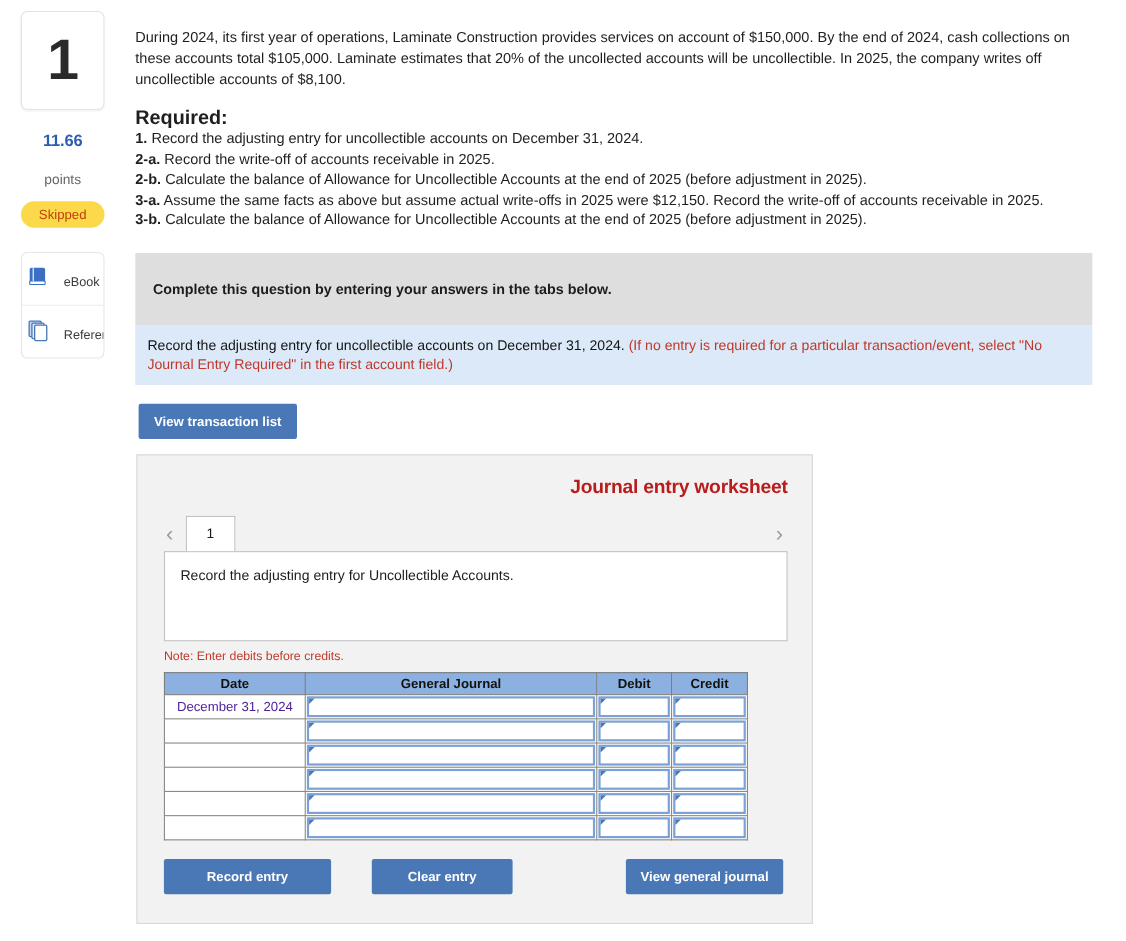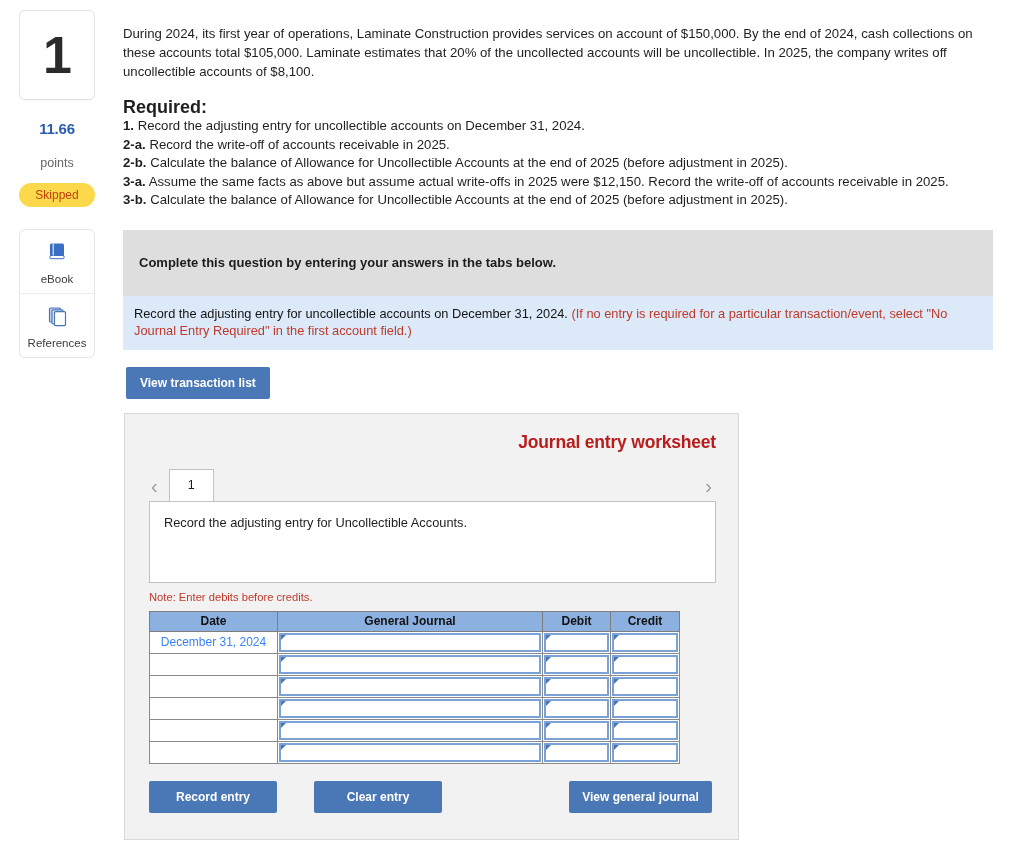--- a/index.html
+++ b/index.html
@@ -53,22 +53,23 @@
   .tools {
     margin-top: 22px;
     width: 76px;
     border: 1px solid #e6e6e6;
     border-radius: 6px;
     background: #fff;
     overflow: hidden;
   }
   .tool-item {
     padding: 10px 2px 8px 2px;
-    display: flex; flex-direction: column; align-items: center;
+    display: flex; align-items: center;
     cursor: pointer;
+    gap: 12px;
   }
   .tool-item + .tool-item { border-top: 1px solid #ededed; }
   .tool-lbl { font-size: 11.5px; color: #3c3c3c; margin-top: 5px; }
 
   
   .main {
     position: absolute; left: 114px; top: 0;
     width: 910px; height: 855px;
     padding: 24px 20px 0 9px;
   }
@@ -215,21 +216,21 @@
   }
   table.journal td {
     border: 1px solid #8a8a8a;
     height: 22px;
     padding: 0;
     background: #fff;
     vertical-align: middle;
   }
   td.date-cell {
     font-size: 12px;
-    color: #3b82f6;
+    color: #4c1d95;
     text-align: center;
     padding: 0 3px;
   }
   .dd {
     position: relative;
     height: 19px;
     margin: 1px;
     background: #fff;
     border: 2px solid #7ba2d6;
     cursor: pointer;
@@ -243,21 +244,21 @@
   }
 
   
   .ws-footer {
     margin-top: 17px;
     display: flex; align-items: center;
     padding-bottom: 18px;
     position: relative;
     width: 100%;
   }
-  .btn-rec   { width: 128px; padding: 9px 0; }
+  .btn-rec   { width: 152px; padding: 9px 0; }
   .btn-clear { width: 128px; padding: 9px 0; margin-left: 37px; }
   .btn-vgj   { width: 143px; padding: 9px 0; position: absolute; right: 4px; }
 </style>
 </head>
 <body>
 
 <div class="page">
 
   <div class="rail">
 

